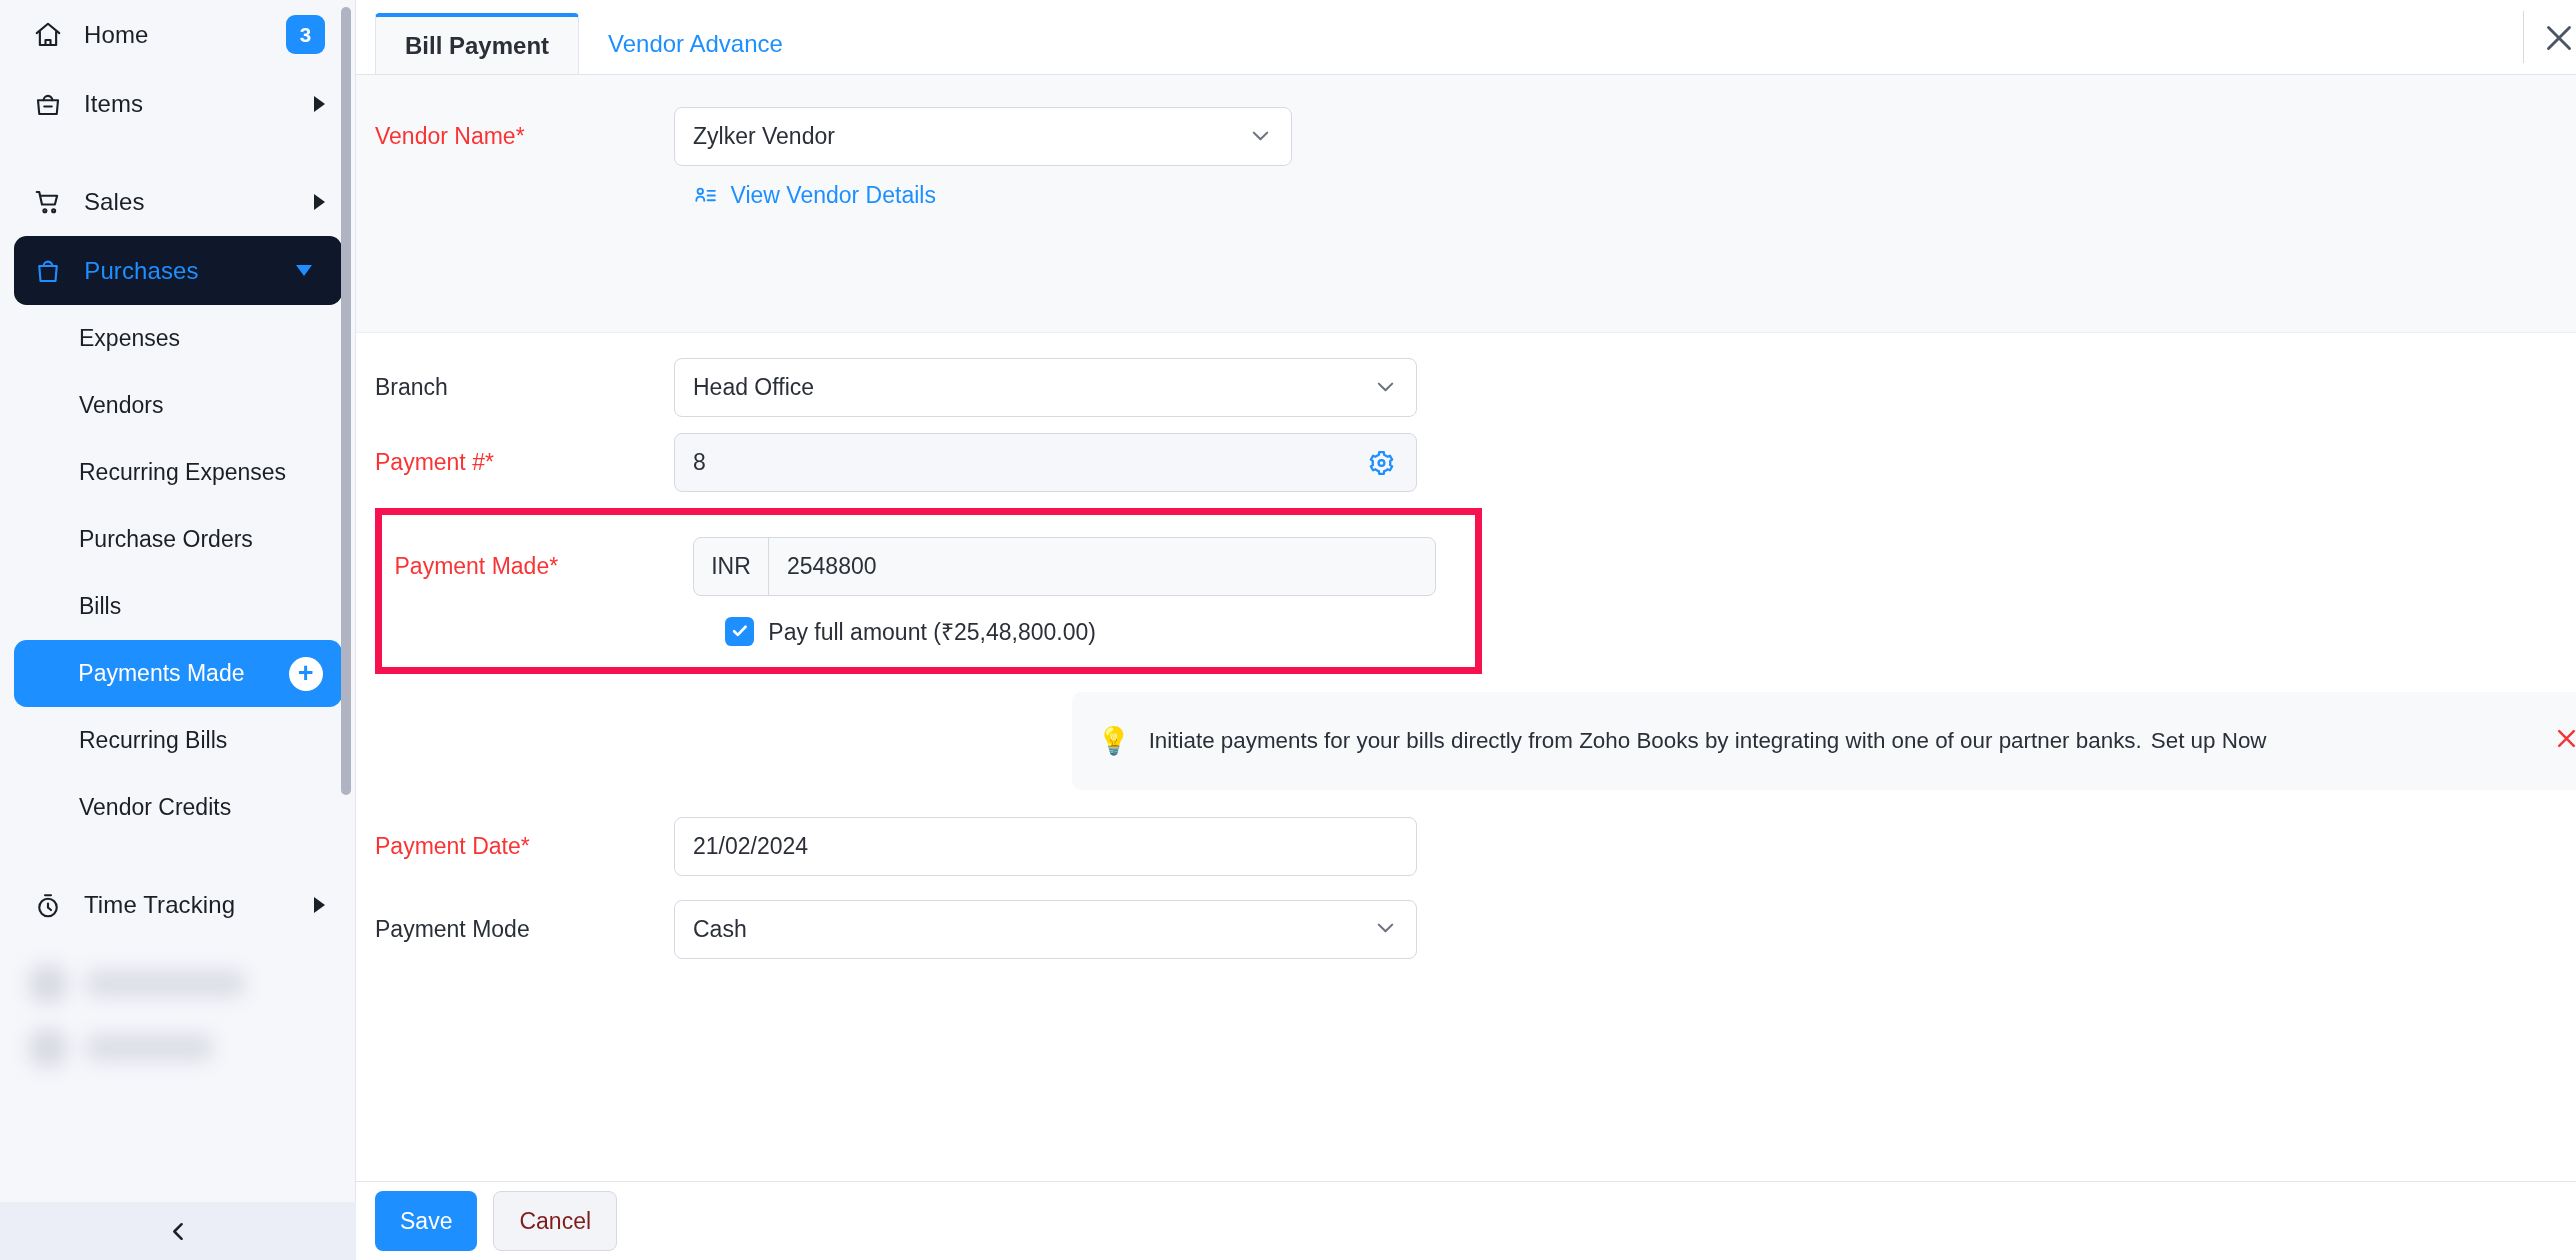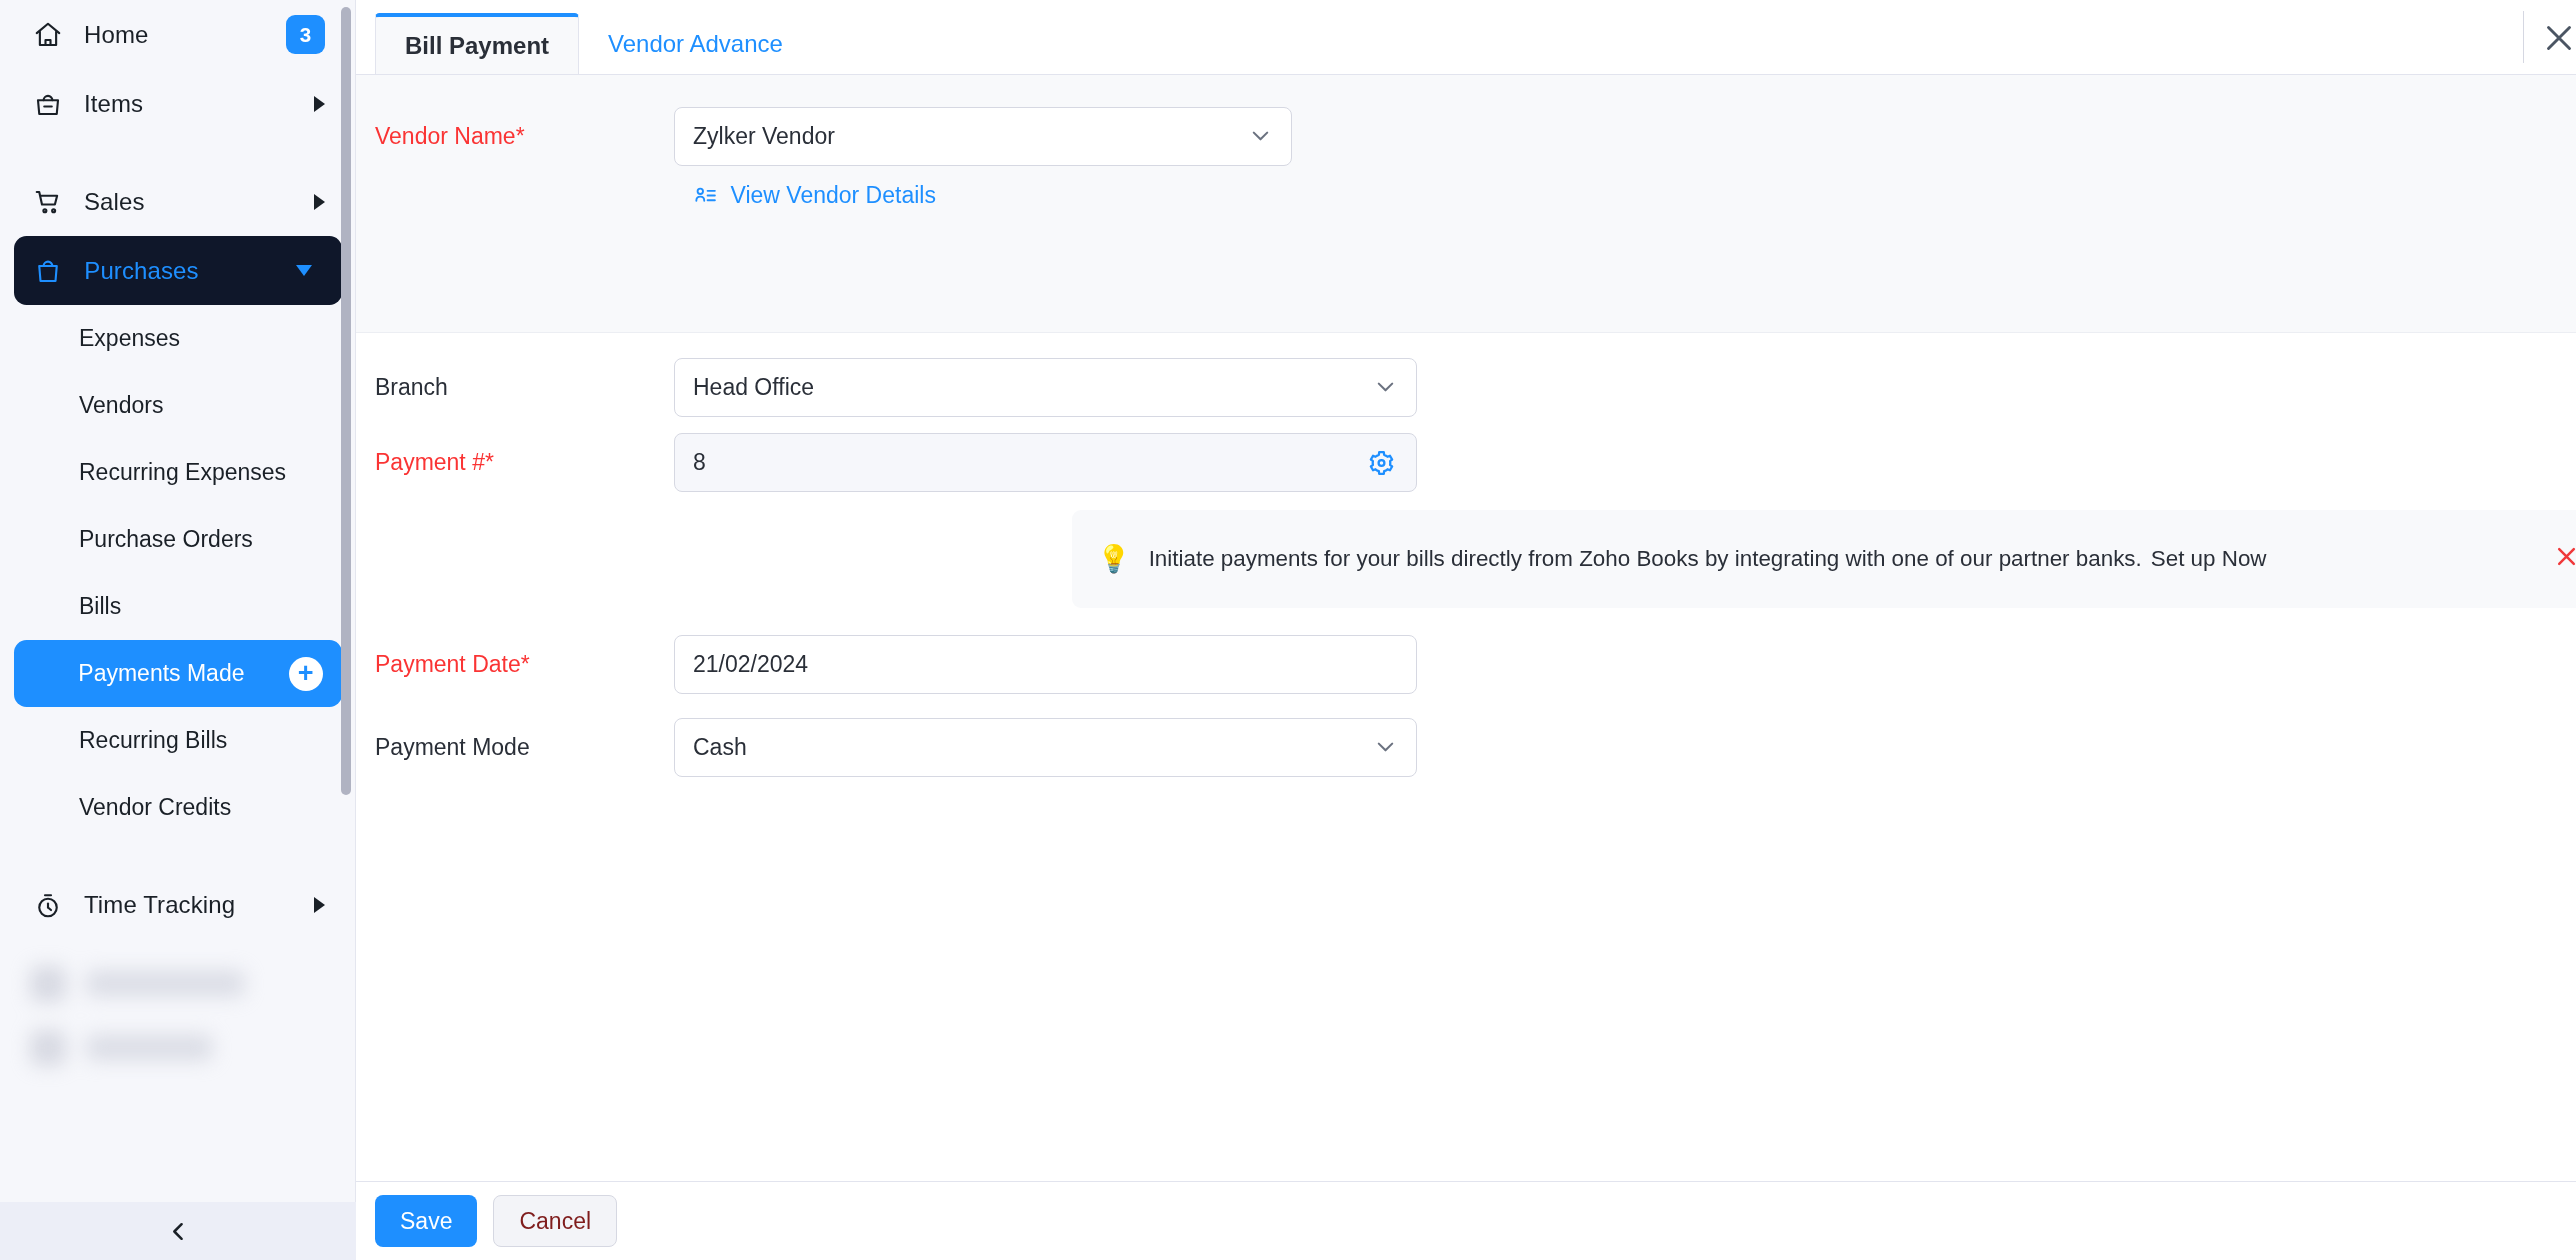--- a/index.html
+++ b/index.html
@@ -236,21 +236,21 @@
 
   .footer-bar {
     position: absolute; left: 0; bottom: 0;
     width: 100%; height: 79px;
     background: #ffffff;
     border-top: 0.9px solid #e2e4ee;
     display: flex; align-items: center;
     padding-left: 19px; gap: 16px;
   }
   .btn {
-    height: 52px; border-radius: 8px;
+    height: 60px; border-radius: 8px;
     display: flex; align-items: center; justify-content: center;
     font-size: 23px; cursor: pointer; padding: 0 25px;
   }
   .btn-primary { background: #1e8fff; color: #ffffff; }
   .btn-default { background: #f3f4f8; color: #7f1d1d; border: 0.9px solid #d6d8e2; }
   .form-area { position: relative; height: 895px; overflow: hidden; }
 </style>
 </head>
 <body>
 
@@ -440,20 +440,37 @@
             </div>
             <span class="gear-btn">
               <svg width="29" height="29" viewBox="0 0 24 24" fill="none" stroke="#1e8fff" stroke-width="1.9" stroke-linecap="round" stroke-linejoin="round">
                 <circle cx="12" cy="12" r="2.4"></circle>
                 <path d="M19.1 13.6a7.5 7.5 0 0 0 0-3.2l1.7-1.3-1.8-3.1-2 .8a7.4 7.4 0 0 0-2.8-1.6L13.9 3h-3.8l-.3 2.2a7.4 7.4 0 0 0-2.8 1.6l-2-.8L3.2 9.1l1.7 1.3a7.5 7.5 0 0 0 0 3.2l-1.7 1.3 1.8 3.1 2-.8a7.4 7.4 0 0 0 2.8 1.6l.3 2.2h3.8l.3-2.2a7.4 7.4 0 0 0 2.8-1.6l2 .8 1.8-3.1-1.7-1.3z"></path>
               </svg>
             </span>
           </div>
         </div>
 
+        <div class="highlight-wrap">
+          <div class="form-row" style="margin-bottom:0">
+            <div class="f-label req">Payment Made*</div>
+            <div class="amount-group">
+              <div class="cur-prefix">INR</div>
+              <div class="amount-val">2548800</div>
+            </div>
+          </div>
+          <div class="checkrow">
+            <span class="cbox">
+              <svg width="19.7" height="19.7" viewBox="0 0 24 24" fill="none" stroke="#ffffff" stroke-width="3.2" stroke-linecap="round" stroke-linejoin="round">
+                <path d="M5 12.5l4.5 4.5L19 7"></path>
+              </svg>
+            </span>
+            <span>Pay full amount (₹25,48,800.00)</span>
+          </div>
+        </div>
 
         <div class="banner">
           <span class="bulb">💡</span>
           <span class="btxt">Initiate payments for your bills directly from Zoho Books by integrating with one of our partner banks.</span>
           <a class="btxt" style="margin-left:9px">Set up Now</a>
           <span class="bx">
             <svg width="27" height="27" viewBox="0 0 24 24" fill="none" stroke="#f0383a" stroke-width="2.2" stroke-linecap="round">
               <path d="M5.5 5.5l13 13M18.5 5.5l-13 13"></path>
             </svg>
           </span>

